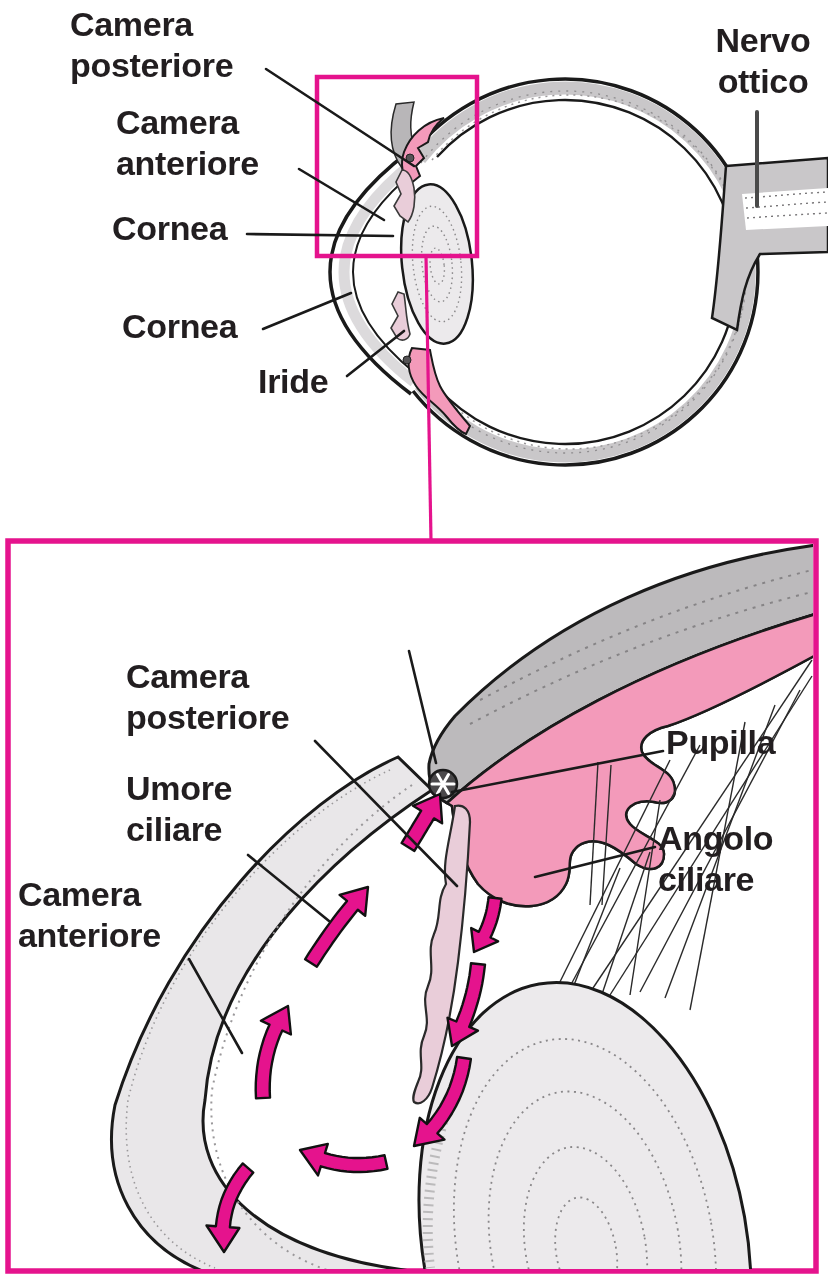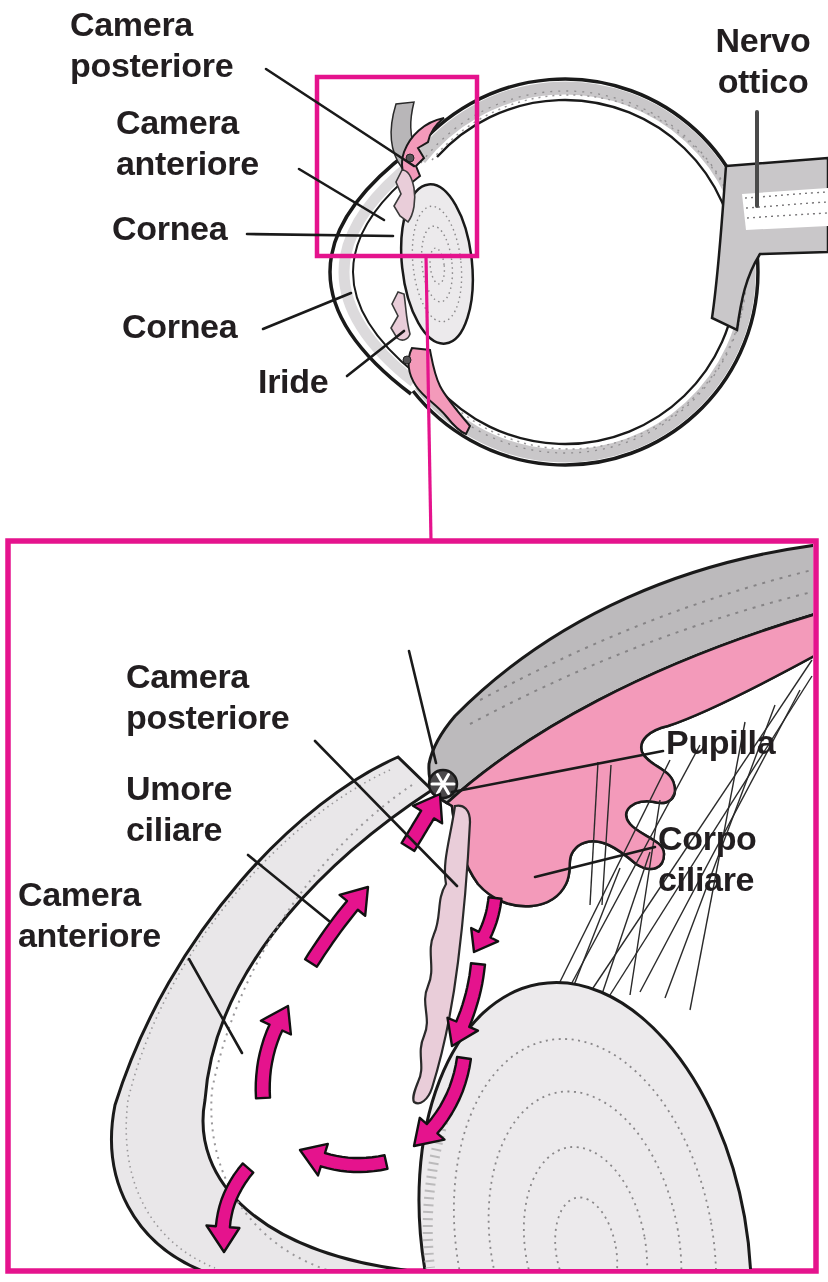--- a/index.html
+++ b/index.html
@@ -196,16 +196,16 @@
 <div class="lbl l-nervo right">Nervo
 ottico</div>
 
 <div class="lbl l-cam-post2">Camera
 posteriore</div>
 <div class="lbl l-umore">Umore
 ciliare</div>
 <div class="lbl l-cam-ant2">Camera
 anteriore</div>
 <div class="lbl l-angolo">Pupilla</div>
-<div class="lbl l-corpo">Corpo
+<div class="lbl l-corpo">Angolo
 ciliare</div>
 
 </div>
 
 </body></html>

